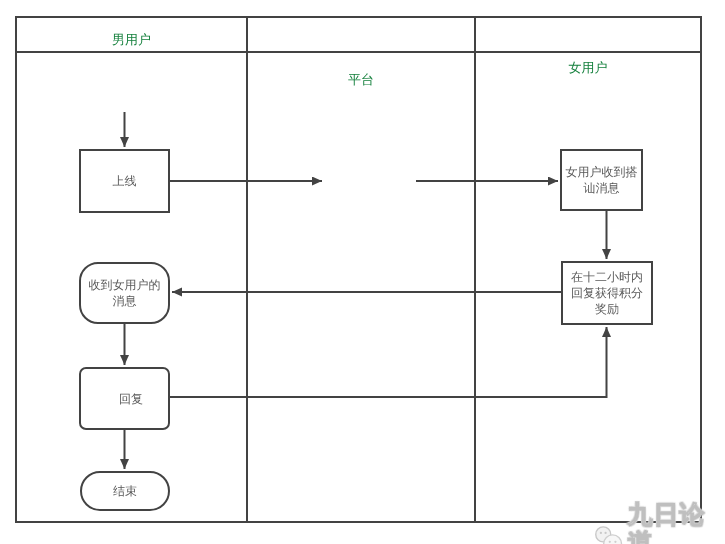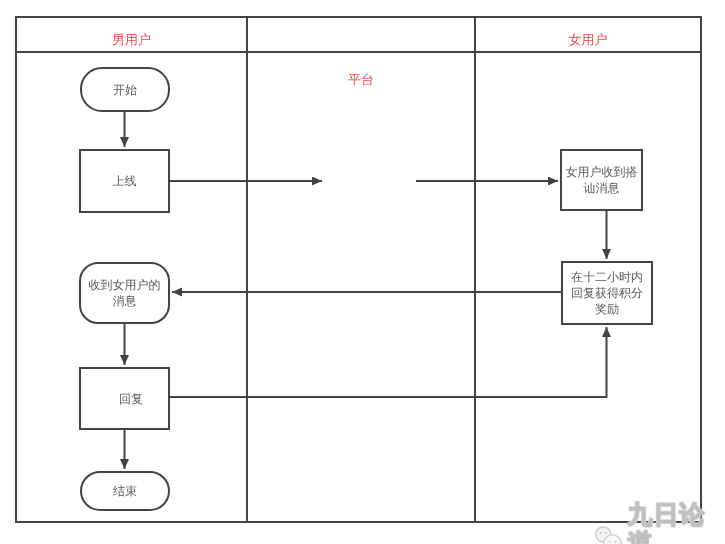--- a/index.html
+++ b/index.html
@@ -34,25 +34,25 @@
   .header-line {
     position: absolute;
     left: 15px; top: 51px;
     width: 687px; height: 2px;
     background: #434343;
   }
   .lane-header {
     position: absolute;
     top: 16px; height: 48px;
     display: flex; align-items: center; justify-content: center;
-    font-size: 13px; color: #ef4444;
+    font-size: 13px; color: #15803d;
   }
   .lane-header.l1 { left: 17px;  width: 229px; }
   .lane-header.l2 { left: 248px; width: 226px; margin-top: 40px; }
-  .lane-header.l3 { left: 476px; width: 224px; }
+  .lane-header.l3 { left: 476px; width: 224px; margin-top: 28px; }
 
   
   .node {
     position: absolute;
     box-sizing: border-box;
     border: 2px solid #434343;
     background: #ffffff;
     display: flex; align-items: center; justify-content: center;
     text-align: center;
     font-size: 12px; line-height: 16px;
@@ -61,21 +61,21 @@
   }
   .node .txt { display: inline-block; }
   .node.wrap .txt { width: 74px; word-break: break-all; }
 
   .n-start   { left: 80px;  top: 67px;  width: 90px; height: 45px; border-radius: 22px; }
   .n-online  { left: 79px;  top: 149px; width: 91px; height: 64px; }
   .n-system  { left: 324px; top: 149px; width: 92px; height: 64px; font-size: 12px; line-height: 15px; }
   .n-freceive{ left: 560px; top: 149px; width: 83px; height: 62px; }
   .n-reward  { left: 561px; top: 261px; width: 92px; height: 64px; }
   .n-rmsg    { left: 79px;  top: 262px; width: 91px; height: 62px; border-radius: 19px; }
-  .n-reply   { left: 79px;  top: 367px; width: 91px; height: 63px; border-radius: 0; padding-left: 13px; }
+  .n-reply   { left: 79px;  top: 367px; width: 91px; height: 63px; border-radius: 7px; padding-left: 13px; }
   .n-end     { left: 80px;  top: 471px; width: 90px; height: 40px; border-radius: 22px; }
 
   svg.connectors {
     position: absolute;
     left: 0; top: 0;
     z-index: 1;
   }
   svg.connectors line, svg.connectors polyline {
     stroke: #434343;
     stroke-width: 2;
@@ -137,23 +137,20 @@
 
     <line x1="561" y1="292" x2="172" y2="292" marker-end="url(#arrow)"></line>
 
     <line x1="124.5" y1="324" x2="124.5" y2="365" marker-end="url(#arrow)"></line>
 
     <polyline points="170,397 606.5,397 606.5,327" marker-end="url(#arrow)"></polyline>
 
     <line x1="124.5" y1="430" x2="124.5" y2="469" marker-end="url(#arrow)"></line>
   </svg>
 
-  <div class="node n-start">
-    <span class="txt">开始</span>
-  </div>
   <div class="node n-online">
     <span class="txt">上线</span>
   </div>
   <div class="node n-freceive wrap">
     <span class="txt">女用户收到搭讪消息</span>
   </div>
   <div class="node n-reward wrap">
     <span class="txt">在十二小时内回复获得积分奖励</span>
   </div>
   <div class="node n-rmsg wrap">

